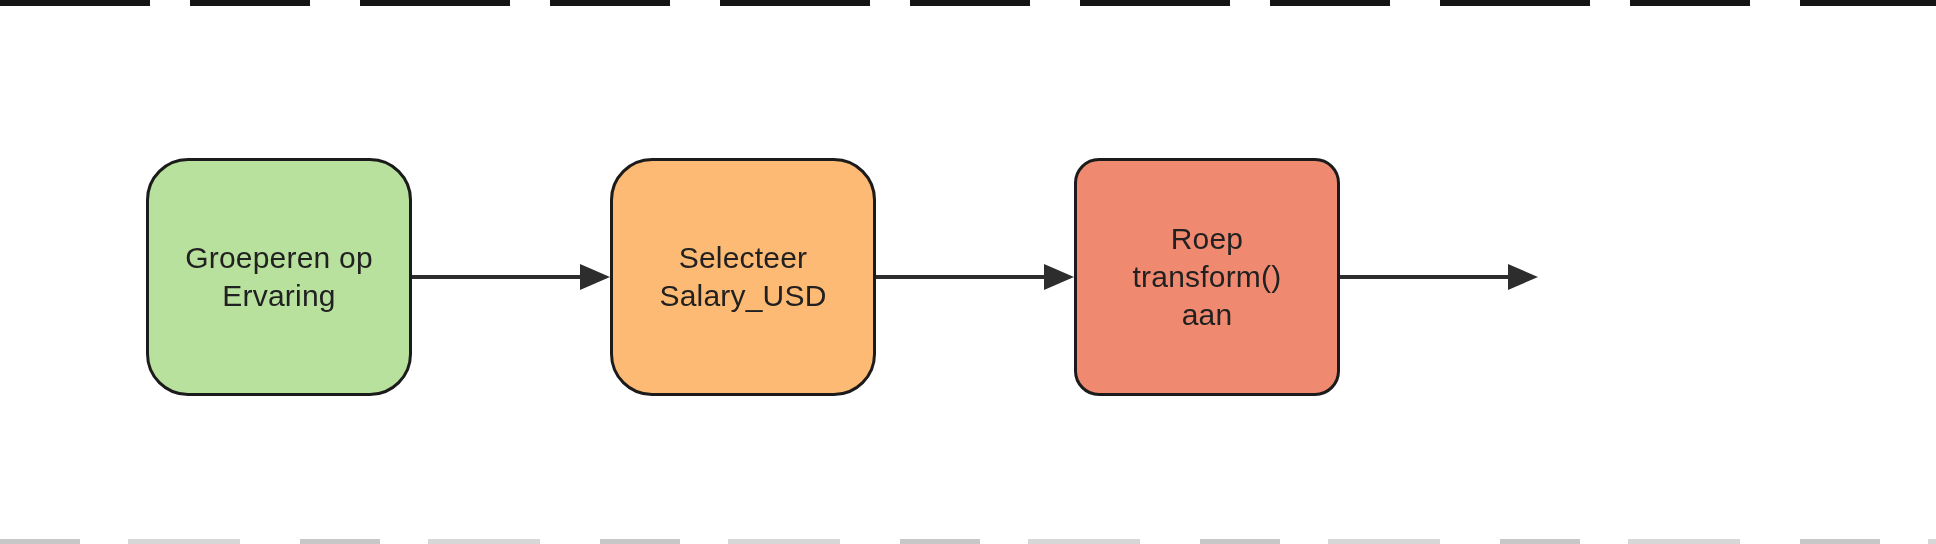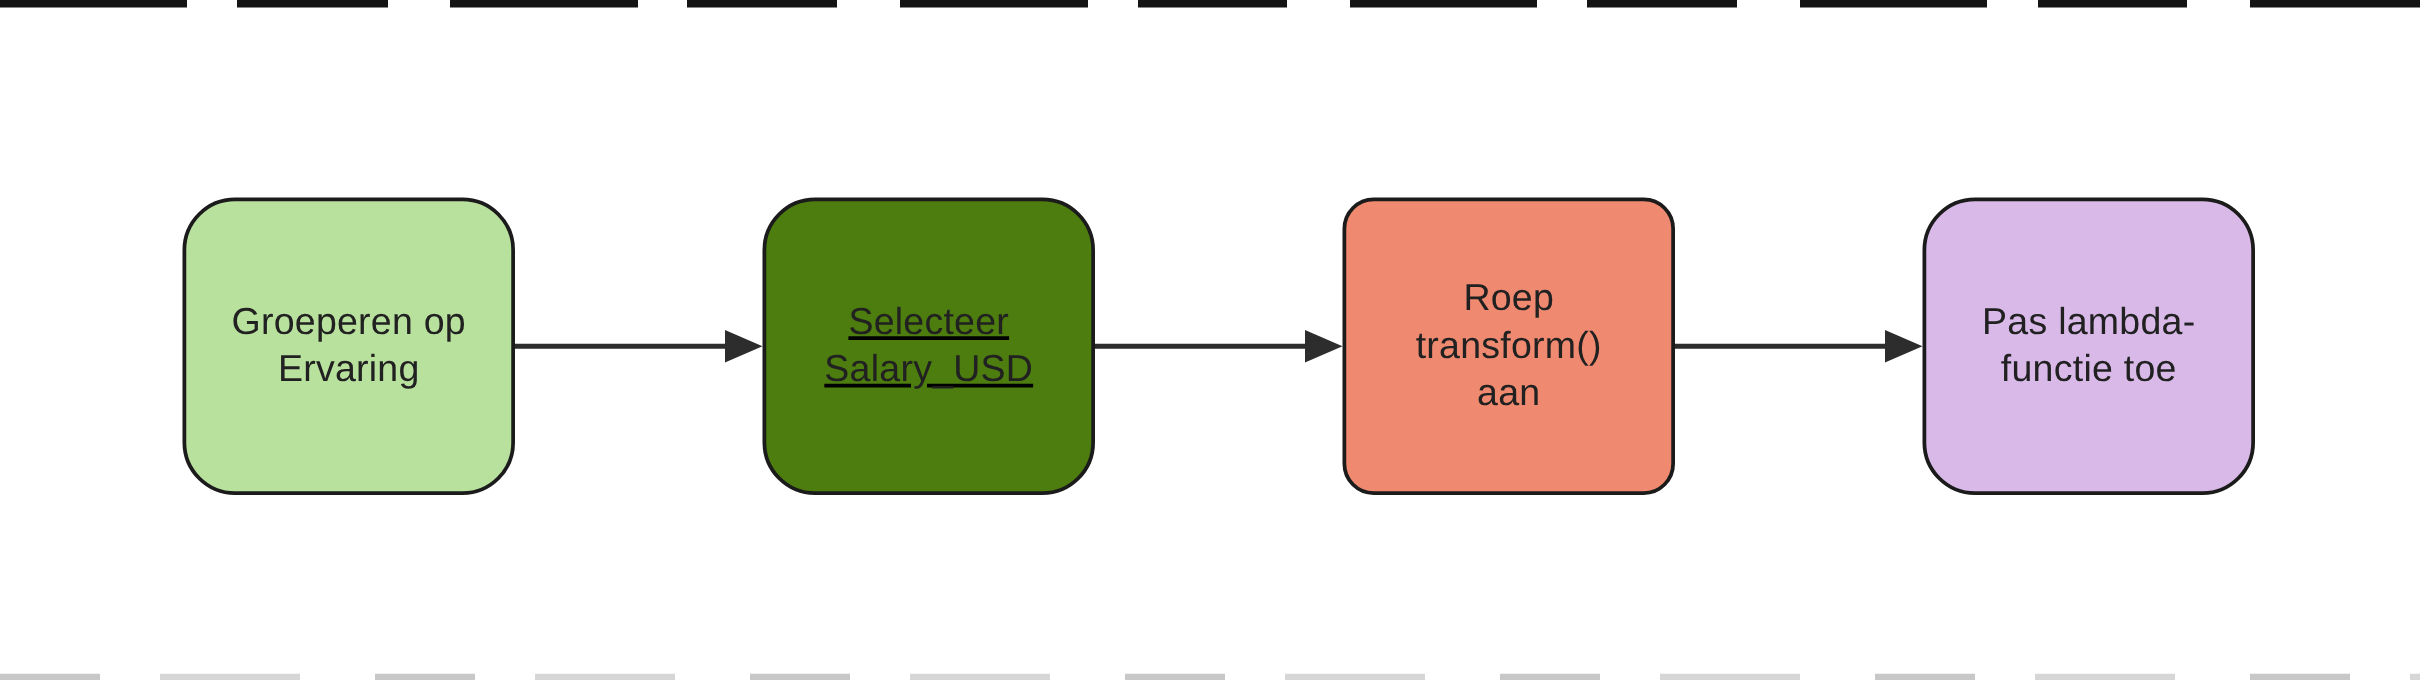--- a/index.html
+++ b/index.html
@@ -99,43 +99,39 @@
     <div class="node" style="background: rgb(185, 225, 158);">
       <span class="node-label">Groeperen op
 Ervaring</span>
     </div>
 
     <div class="arrow">
       <span class="arrow-line"></span>
       <span class="arrow-head"></span>
     </div>
 
-    <div class="node" style="background: #4d7c0f; text-decoration: underline;">
+    <div class="node" style="background: #fdba74;">
       <span class="node-label">Selecteer
 Salary_USD</span>
     </div>
 
     <div class="arrow">
       <span class="arrow-line"></span>
       <span class="arrow-head"></span>
     </div>
 
     <div class="node" style="background: rgb(239, 138, 112); border-radius: 25px;">
       <span class="node-label">Roep
 transform()
 aan</span>
     </div>
 
     <div class="arrow">
       <span class="arrow-line"></span>
       <span class="arrow-head"></span>
     </div>
 
-    <div class="node" style="background: rgb(217, 185, 232);">
-      <span class="node-label">Pas lambda-
-functie toe</span>
-    </div>
 
   </div>
 
   <div class="edge-artifact bottom"></div>
 
 </div>
 
 </body></html>

